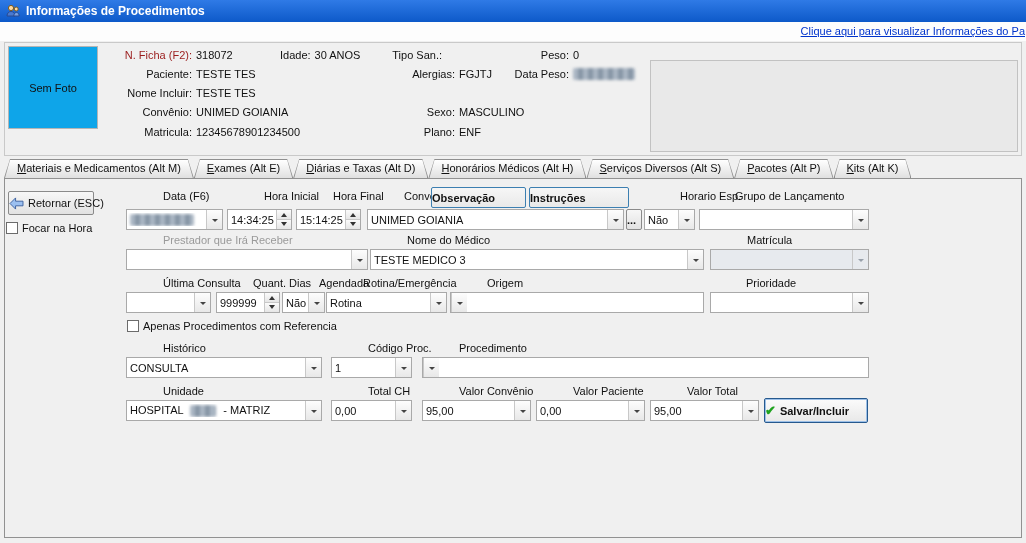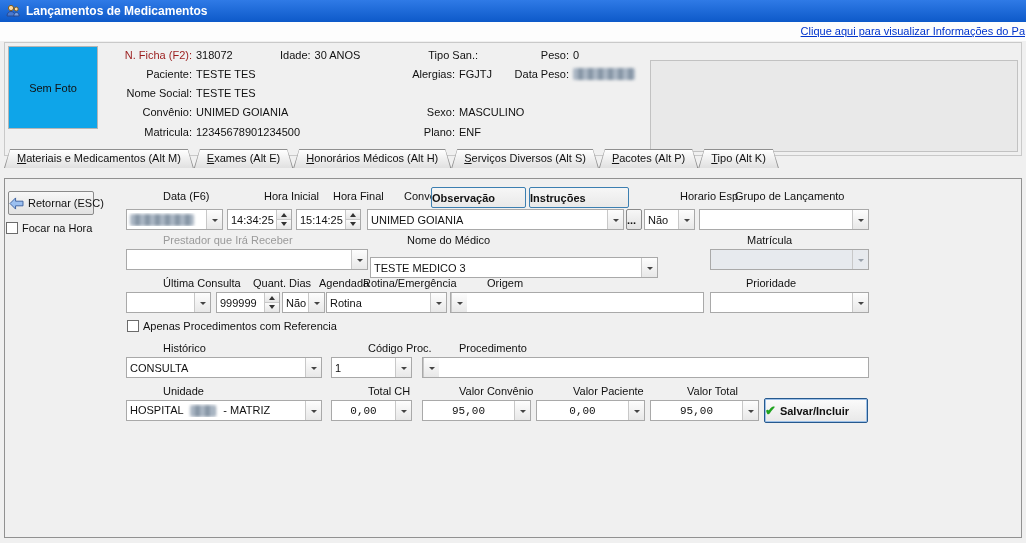--- a/index.html
+++ b/index.html
@@ -39,21 +39,21 @@
 
   
   .redact {
     display:inline-block; height:12px; border-radius:2px;
     background:repeating-linear-gradient(90deg,#aab6c3 0 5px,#8796a6 5px 10px);
     filter:blur(1.5px); vertical-align:middle;
   }
 
   
   .tabs { left:4px; top:157px; height:22px; display:flex; align-items:flex-end; }
-  .tab { position:relative; height:19px; margin-bottom:11px; padding:0 13px; line-height:18px; cursor:default; }
+  .tab { position:relative; height:19px; margin-bottom:1px; padding:0 13px; line-height:18px; cursor:default; }
   .tab::before { content:""; position:absolute; inset:0; background:#8f8f8f;
     clip-path:polygon(6px 0, calc(100% - 6px) 0, 100% 100%, 0 100%); }
   .tab::after { content:""; position:absolute; left:1px; right:1px; top:1px; bottom:0;
     background:linear-gradient(#ffffff,#e0e0e0);
     clip-path:polygon(5px 0, calc(100% - 5px) 0, 100% 100%, 0 100%); }
   .tab .tl { position:relative; z-index:2; display:inline-block; }
   .tab .tl::first-letter { text-decoration:underline; }
   .tab.active { height:22px; margin-bottom:0; line-height:21px; z-index:3; }
   .tab.active::after { background:#f0f0f0; }
 
@@ -69,21 +69,21 @@
     background:linear-gradient(#f7f7f7,#e2e2e2); border:1px solid #8a8a8a; border-radius:2px;
     cursor:pointer; white-space:nowrap;
   }
   .btn.blue { border-color:#3c7fb1; font-weight:bold; background:linear-gradient(#f6f6f6,#e9e9e9); }
   .btn.save { border:1px solid #26598e; box-shadow:inset 0 0 0 1px #9cc0e8; font-weight:bold; background:linear-gradient(#fbfbfb,#e8e8e8); }
   .check { color:#1fa31f; font-weight:bold; font-size:13px; }
 
   
   .combo { position:absolute; display:flex; align-items:center; height:21px; background:#fff; border:1px solid #a9a9a9; }
   .combo .cv { flex:1; overflow:hidden; white-space:nowrap; padding-left:3px; }
-  .combo.num .cv { text-align:center; padding-right:3px;font-family:Liberation Mono, monospace; }
+  .combo.num .cv { text-align:left; padding-right:3px; }
   .combo .cb {
     width:16px; align-self:stretch; display:flex; align-items:center; justify-content:center;
     background:linear-gradient(#fdfdfd,#e8e8e8); border-left:1px solid #c8c8c8; cursor:pointer;
   }
   .combo.disabled { background:#e7eaee; }
   .combo.disabled .cb { background:#e7eaee; }
   .td { width:0; height:0; border:3.5px solid transparent; border-top-color:#444; margin-top:4px; }
   .combo.disabled .td { border-top-color:#98a0aa; }
 
   
@@ -104,59 +104,59 @@
 
 <div class="abs titlebar">
   <span style="display:flex">
     <svg width="14" height="14" viewBox="0 0 14 14">
       <circle cx="5" cy="4" r="2.6" fill="#ffd9a0" stroke="#7a5a20"></circle>
       <path d="M1 12c0-3 2-4.5 4-4.5S9 9 9 12z" fill="#4a7ad0" stroke="#2a4a90"></path>
       <circle cx="10.2" cy="5" r="2" fill="#ffd9a0" stroke="#7a5a20"></circle>
       <path d="M7.7 12c.3-2.4 1.5-3.6 2.8-3.6 1.3 0 2.4 1.2 2.7 3.6z" fill="#7aa0e0" stroke="#2a4a90"></path>
     </svg>
   </span>
-  <span class="t">Lançamentos de Medicamentos</span>
+  <span class="t">Informações de Procedimentos</span>
 </div>
 
 <div class="abs linkbar">
   <span class="toplink">Clique aqui para visualizar Informações do Pa</span>
 </div>
 
 <div class="abs ppanel"></div>
 <div class="abs photo">
   <span>Sem Foto</span>
 </div>
 
 <div class="frow" style="left:100px;top:49px">
   <span class="l red" style="width:92px">N. Ficha (F2):</span>
   <span>318072</span>
 </div>
 <div class="frow" style="left:100px;top:68px">
   <span class="l" style="width:92px">Paciente:</span>
   <span>TESTE TES</span>
 </div>
 <div class="frow" style="left:100px;top:87px">
-  <span class="l" style="width:92px">Nome Social:</span>
+  <span class="l" style="width:92px">Nome Incluir:</span>
   <span>TESTE TES</span>
 </div>
 <div class="frow" style="left:100px;top:106px">
   <span class="l" style="width:92px">Convênio:</span>
   <span>UNIMED GOIANIA</span>
 </div>
 <div class="frow" style="left:100px;top:126px">
   <span class="l" style="width:92px">Matricula:</span>
   <span>12345678901234500</span>
 </div>
 
 <div class="frow" style="left:280px;top:49px">
   <span class="l">Idade:</span>
   <span>30 ANOS</span>
 </div>
 
-<div class="frow" style="left:416px;top:49px">
+<div class="frow" style="left:380px;top:49px">
   <span class="l" style="width:62px">Tipo San.:</span>
   <span></span>
 </div>
 <div class="frow" style="left:393px;top:68px">
   <span class="l" style="width:62px">Alergias:</span>
   <span>FGJTJ</span>
 </div>
 <div class="frow" style="left:393px;top:106px">
   <span class="l" style="width:62px">Sexo:</span>
   <span>MASCULINO</span>
@@ -173,24 +173,25 @@
 <div class="frow" style="left:503px;top:68px">
   <span class="l" style="width:66px">Data Peso:</span>
   <span class="redact" style="width:62px"></span>
 </div>
 
 <div class="abs sidepanel"></div>
 
 <div class="abs tabs">
   <div class="tab"><span class="tl">Materiais e Medicamentos (Alt M)</span></div>
   <div class="tab"><span class="tl">Exames (Alt E)</span></div>
+  <div class="tab"><span class="tl">Diárias e Taxas (Alt D)</span></div>
   <div class="tab"><span class="tl">Honorários Médicos (Alt H)</span></div>
   <div class="tab"><span class="tl">Serviços Diversos (Alt S)</span></div>
   <div class="tab"><span class="tl">Pacotes (Alt P)</span></div>
-  <div class="tab"><span class="tl">Tipo (Alt K)</span></div>
+  <div class="tab"><span class="tl">Kits (Alt K)</span></div>
 </div>
 
 <div class="abs content"></div>
 
 <div class="btn" style="left:8px;top:191px;width:86px;height:24px">
   <span style="display:flex">
     <svg width="15" height="13" viewBox="0 0 16 14">
       <path d="M7 1 L1 7 L7 13 L7 9.5 L15 9.5 L15 4.5 L7 4.5 Z" fill="#9cc0f0" stroke="#3a5f9e"></path>
     </svg>
   </span>
@@ -268,21 +269,21 @@
 <span class="flabel dim" style="left:127px;top:234px">Prestador que Irá Receber</span>
 <span class="flabel" style="left:371px;top:234px">Nome do Médico</span>
 <span class="flabel" style="left:711px;top:234px">Matrícula</span>
 
 <div class="combo" style="left:126px;top:249px;width:242px">
   <span class="cv"></span>
   <span class="cb">
       <b class="td"></b>
     </span>
 </div>
-<div class="combo" style="left:370px;top:257px;width:288px">
+<div class="combo" style="left:370px;top:249px;width:334px">
   <span class="cv">TESTE MEDICO 3</span>
   <span class="cb">
       <b class="td"></b>
     </span>
 </div>
 <div class="combo disabled" style="left:710px;top:249px;width:159px">
   <span class="cv"></span>
   <span class="cb">
       <b class="td"></b>
     </span>

